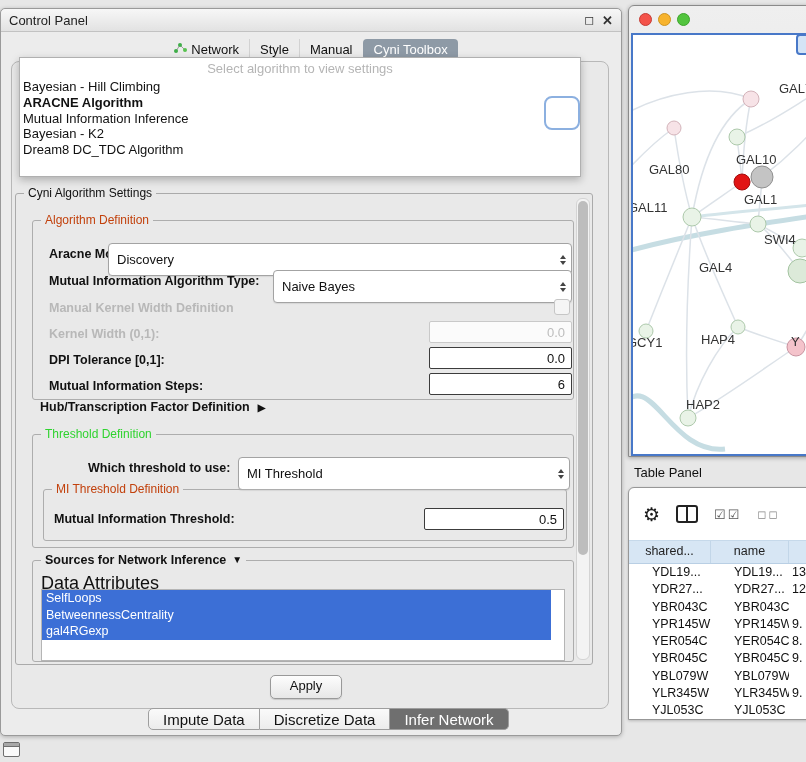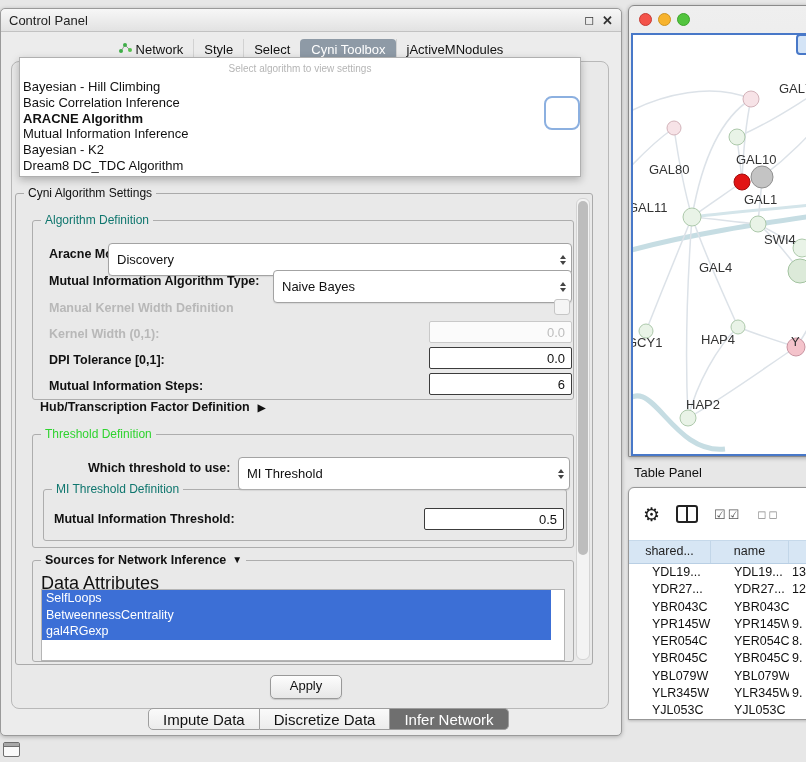--- a/index.html
+++ b/index.html
@@ -22,21 +22,21 @@
   .tab:first-child{border-left:none;}
   .tab.active{background:#8e9aa6;color:#fff;border-radius:4px;border-left-color:transparent;}
 
   .cp-inner{position:absolute;left:10px;top:52px;width:596px;height:646px;background:#e9e9e9;
       border:1px solid #b8b8b8;border-radius:8px;}
 
   
   .group{position:absolute;border:1px solid #adadad;border-radius:3px;}
   .legend{position:absolute;top:-8px;left:8px;background:#e9e9e9;padding:0 4px;font-size:12px;
       line-height:14px;display:inline-flex;align-items:center;gap:6px;white-space:nowrap;}
-  .legend.blue{color:#0f766e;}
+  .legend.blue{color:#c2410c;}
   .legend.green{color:#2fd32f;}
   .legend.bold{font-weight:bold;font-size:12.5px;color:#111;}
 
   .main-group{position:absolute;left:14px;top:184px;width:576px;height:470px;border:1px solid #aaa;
       border-radius:3px;background:#e9e9e9;z-index:1;}
   .vscroll{position:absolute;right:2px;top:4px;bottom:4px;width:12px;background:#f3f3f3;
       border:1px solid #d4d4d4;border-radius:6px;}
   .vthumb{position:absolute;left:1px;right:1px;top:2px;height:77%;background:#bdbdbd;border-radius:5px;}
 
   .lbl{position:absolute;font-weight:bold;font-size:12.5px;color:#111;white-space:nowrap;}
@@ -73,21 +73,21 @@
   .btabs{position:absolute;left:147px;top:699px;display:flex;height:22px;}
   .btab{padding:0 14px;line-height:21px;font-size:15px;background:linear-gradient(#fafafa,#ececec);
       border:1px solid #9e9e9e;border-left:none;color:#111;}
   .btab:first-child{border-left:1px solid #9e9e9e;border-radius:5px 0 0 5px;}
   .btab:last-child{border-radius:0 5px 5px 0;}
   .btab.active{background:#6f6f6f;color:#fff;}
 
   
   .algo-pop{position:absolute;left:18px;top:48px;width:560px;height:118px;background:#fff;
       border:1px solid #b0b0b0;box-shadow:0 3px 8px rgba(0,0,0,.25);z-index:5;}
-  .pop-placeholder{height:21px;line-height:21px;text-align:center;color:#b5b5b5;font-size:10px;}
+  .pop-placeholder{height:21px;line-height:21px;text-align:center;color:#b5b5b5;font-size:13px;}
   .pop-option{font-size:13px;line-height:15.8px;padding-left:3px;white-space:nowrap;}
   .pop-option.bold{font-weight:bold;}
   .focus-spinner{position:absolute;left:543px;top:87px;width:32px;height:30px;background:#fff;
       border:2px solid #8cb0e0;border-radius:8px;z-index:6;}
 
   
   .net-window{position:absolute;left:628px;top:5px;width:200px;height:450px;
       background:linear-gradient(#efefef,#d9d9d9);border:1px solid #8a8a8a;border-radius:6px 6px 0 0;
       box-shadow:0 1px 4px rgba(0,0,0,.3);}
   .net-titlebar{height:26px;display:flex;align-items:center;gap:6px;padding-left:10px;}
@@ -144,27 +144,24 @@
               <circle cx="2" cy="9" r="2" fill="#3fae49"></circle>
               <circle cx="6" cy="3" r="2" fill="#3fae49"></circle>
               <circle cx="11" cy="8" r="2" fill="#57c24f"></circle>
             </svg></span>
           <span>Network</span>
         </div>
         <div class="tab">
           <span>Style</span>
         </div>
         <div class="tab">
-          <span>Select</span>
+          <span>Manual</span>
         </div>
         <div class="tab active">
           <span>Cyni Toolbox</span>
-        </div>
-        <div class="tab">
-          <span>jActiveMNodules</span>
         </div>
       </div>
 
     <div class="cp-inner"></div>
 
     <div class="main-group">
       <span class="legend">Cyni Algorithm Settings</span>
       <div class="vscroll">
           <div class="vthumb"></div>
         </div>
@@ -238,21 +235,20 @@
             <div class="attr-item">BetweennessCentrality</div>
             <div class="attr-item">gal4RGexp</div>
           </div>
       </div>
     </div>
 
     <div class="algo-pop">
       <div class="pop-placeholder">Select algorithm to view settings</div>
       <div>
           <div class="pop-option">Bayesian - Hill Climbing</div>
-          <div class="pop-option">Basic Correlation Inference</div>
           <div class="pop-option bold">ARACNE Algorithm</div>
           <div class="pop-option">Mutual Information Inference</div>
           <div class="pop-option">Bayesian - K2</div>
           <div class="pop-option">Dream8 DC_TDC Algorithm</div>
         </div>
     </div>
     <div class="focus-spinner"></div>
 
     <div class="apply-btn">Apply</div>
     <div class="btabs">

